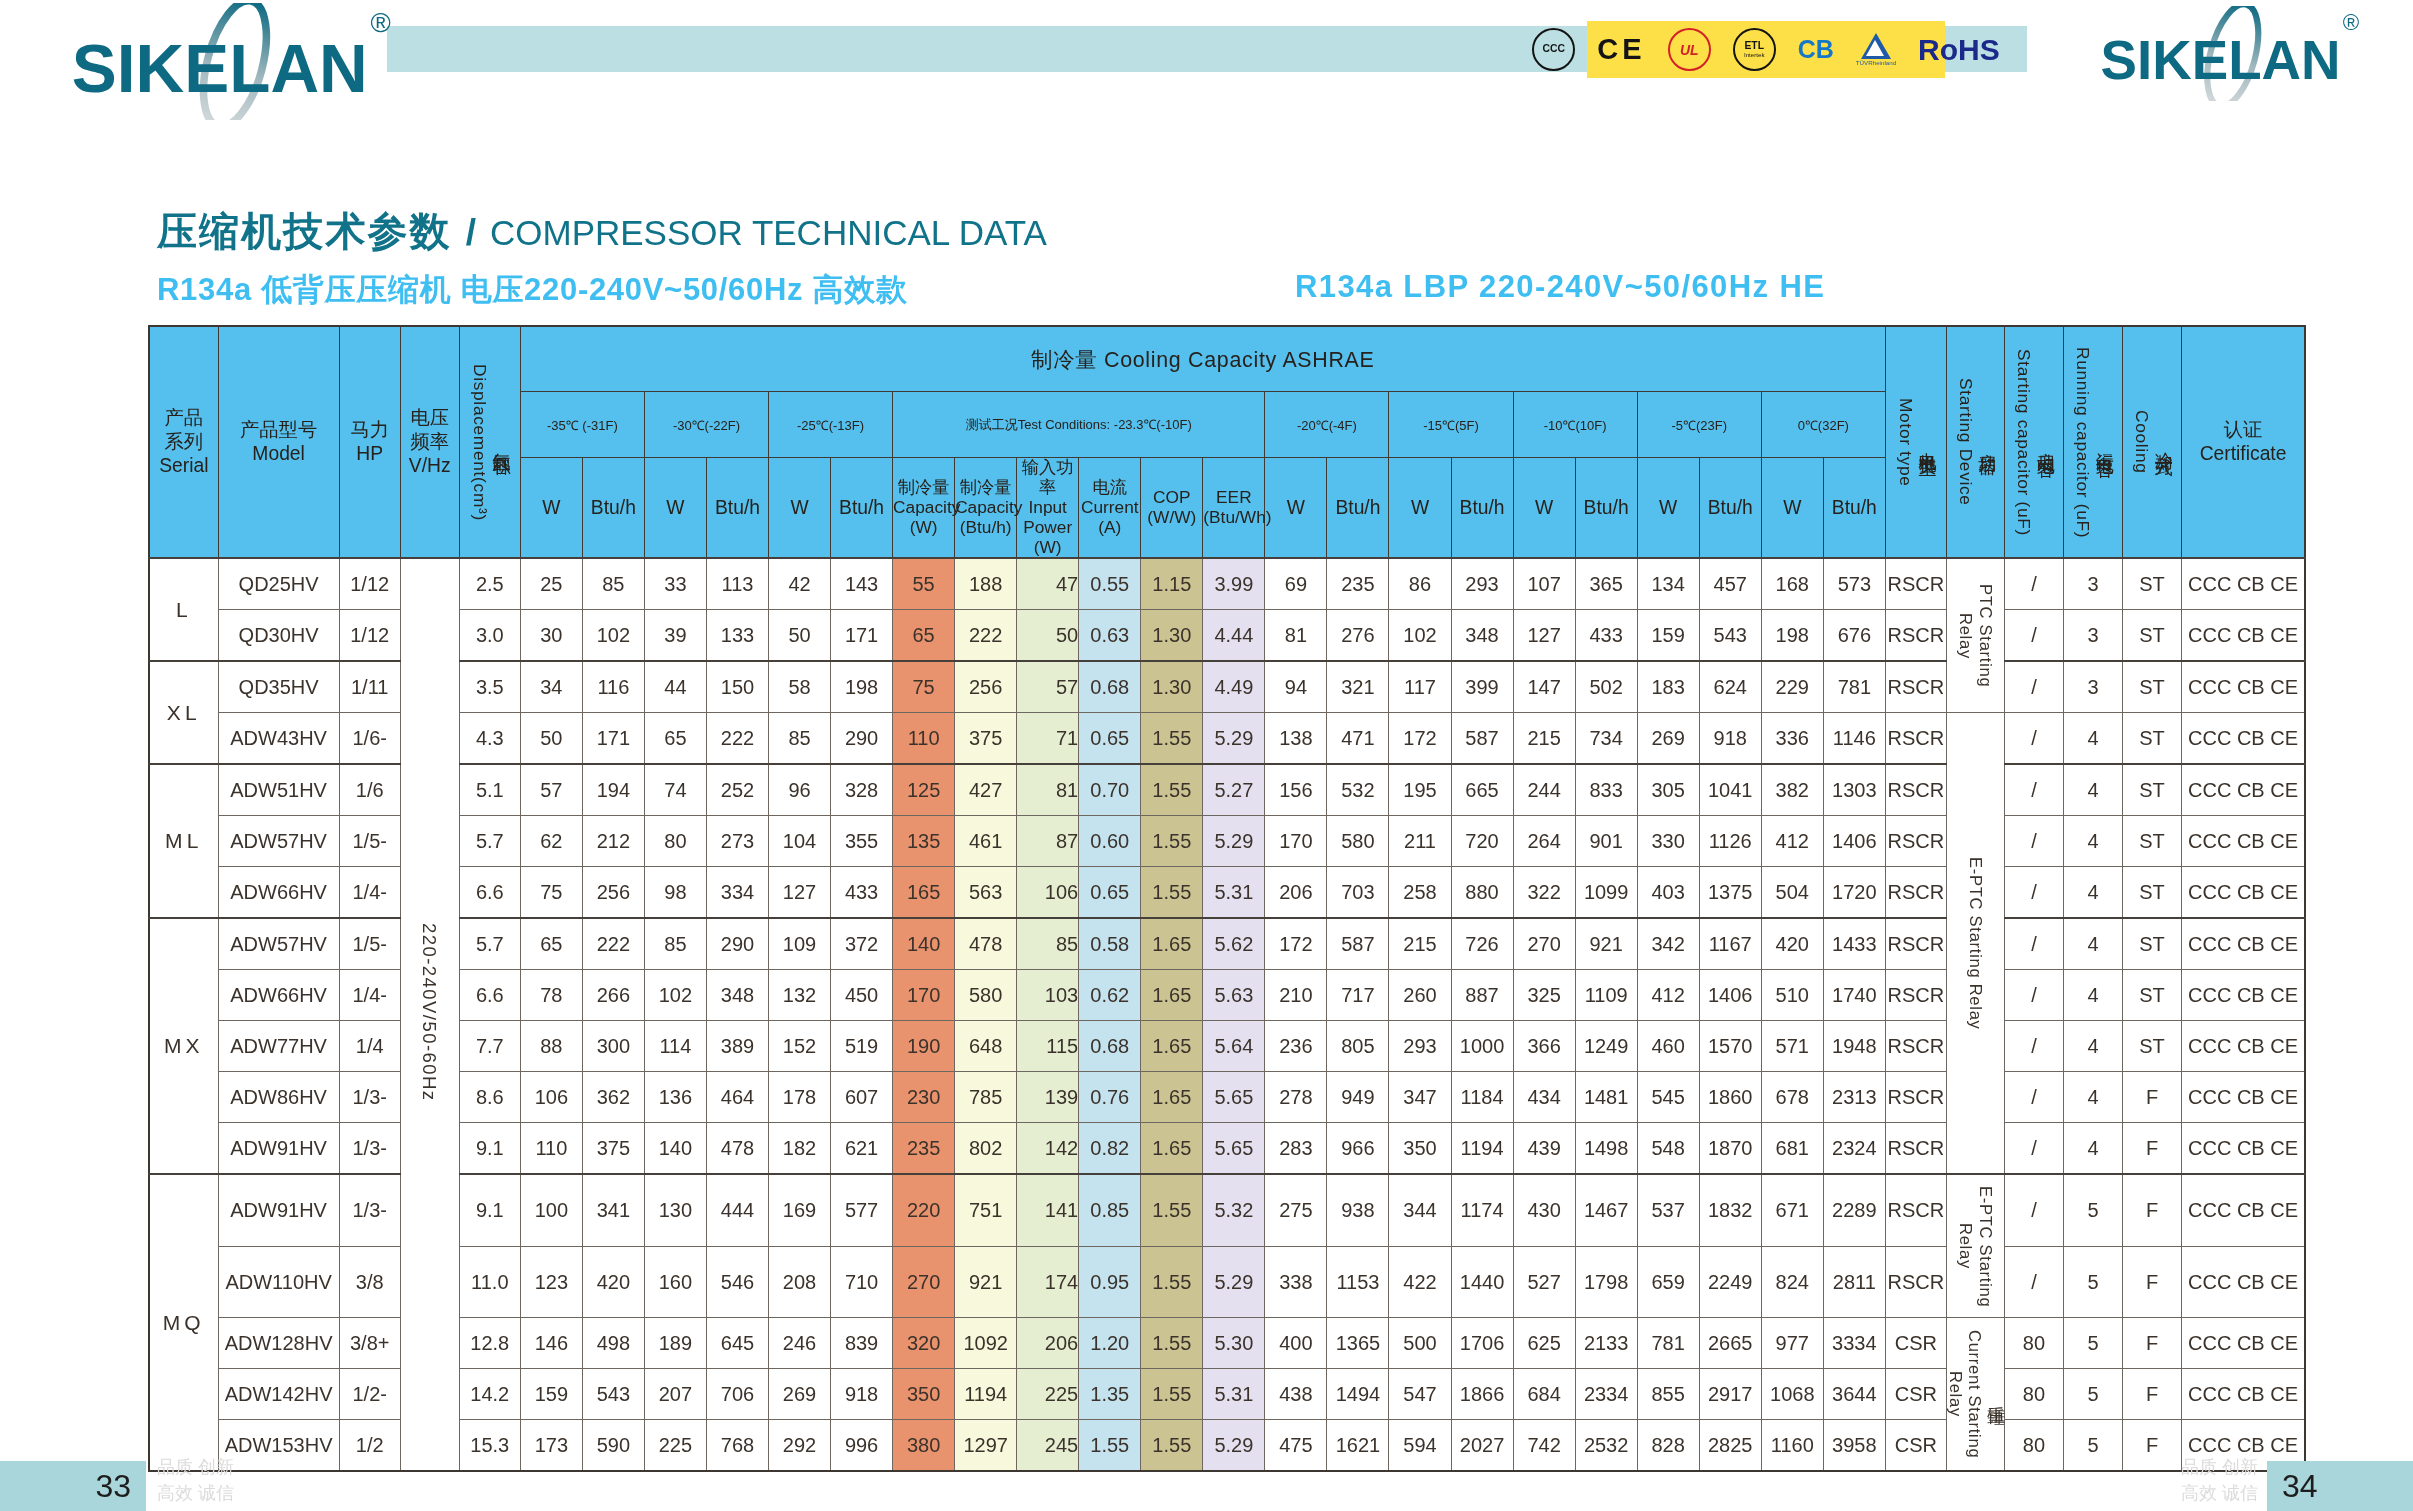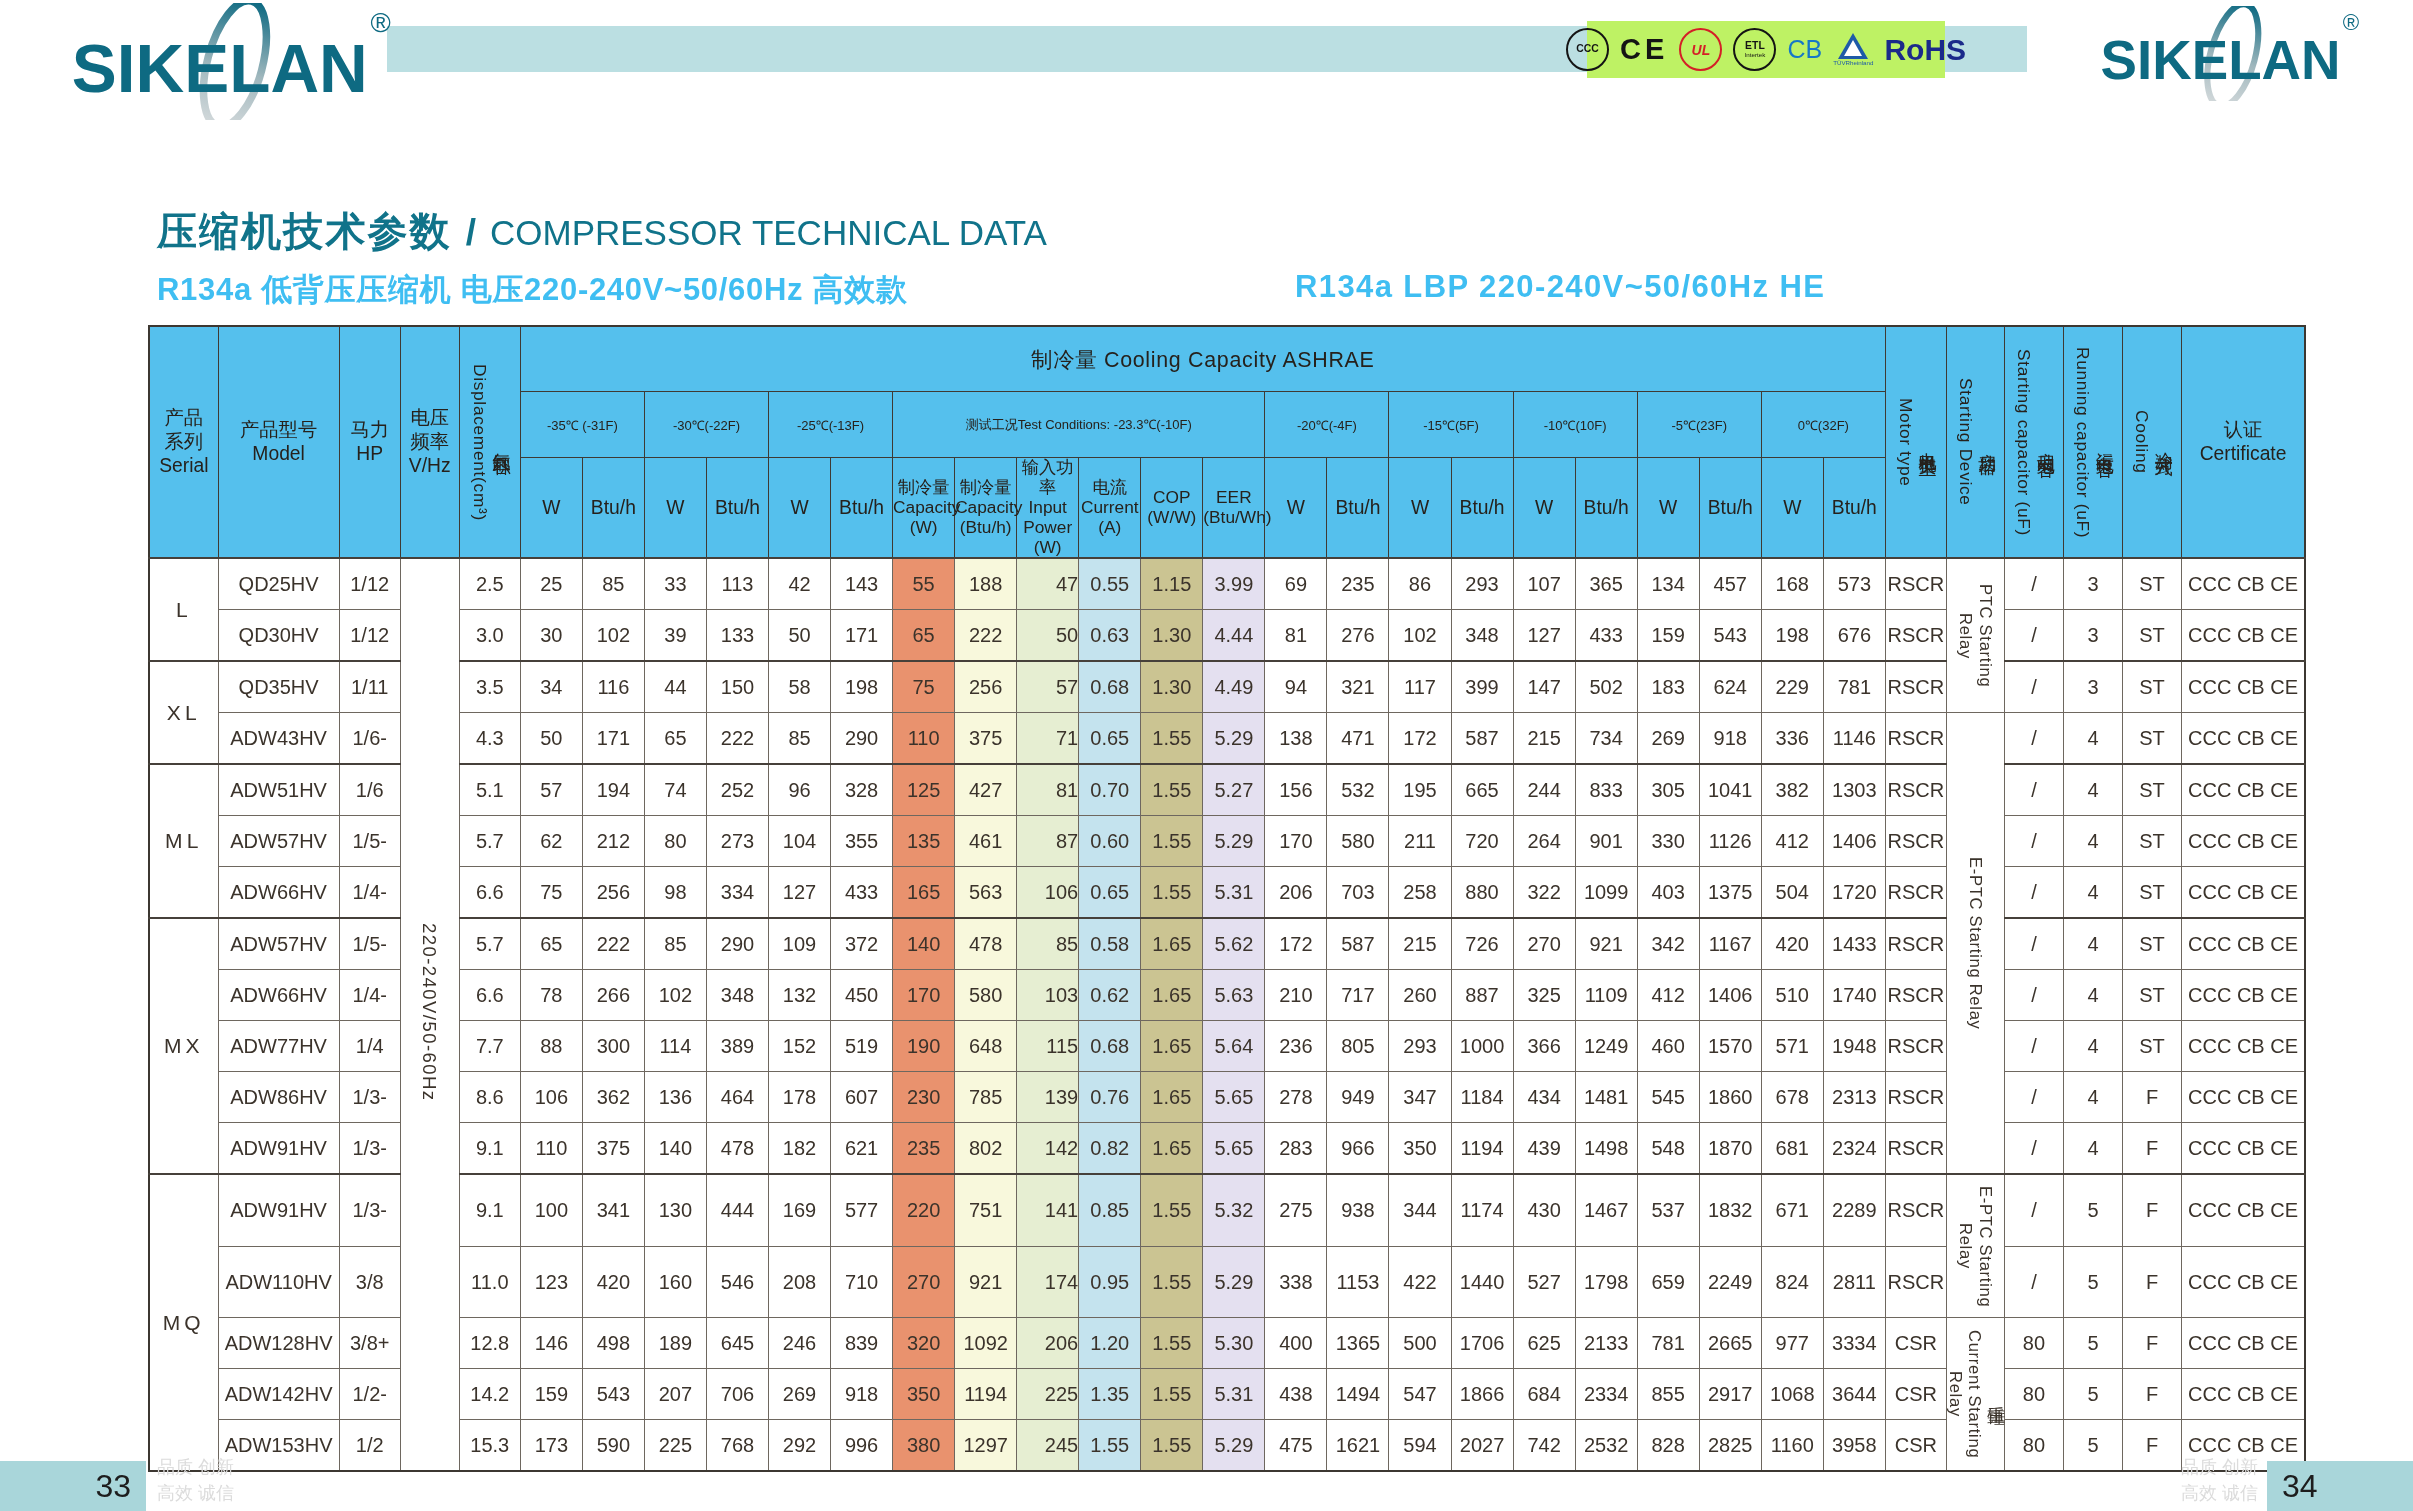--- a/index.html
+++ b/index.html
@@ -2,30 +2,30 @@
 <html style="--header-bg: #55C0ED; --banner: #BBDFE2; --page-block: #A9D6DA; --brand-teal: #0E6A82; --title-teal: #10738A; --subtitle-blue: #3FBEF2; --capacity-w-bg: #E9926E; --capacity-btu-bg: #F8F8DC; --input-power-bg: #E6EED2; --current-bg: #C4E3EE; --cop-bg: #CBC492; --eer-bg: #E4E0F0; --cb-blue: #1577C8; --rohs-navy: #1B2A8A; --ul-red: #D42027; --tuv-blue: #1E5AA8;font-size:11px"><head>
 <meta charset="utf-8">
 <style>
   html,body{margin:0;padding:0;}
   body{
     width:2413px;height:1512px;position:relative;overflow:hidden;
     background:#ffffff;font-family:"Liberation Sans",sans-serif;
   }
   
   .top-banner{position:absolute;left:387px;top:26px;width:1640px;height:46px;background:var(--banner);}
-  .cert-box{position:absolute;left:1587px;top:21px;width:358px;height:57px;background:#bef264;
-    display:flex;align-items:center;justify-content:center;gap:11px;}
+  .cert-box{position:absolute;left:1587px;top:21px;width:358px;height:57px;background:#fde047;
+    display:flex;align-items:center;justify-content:center;gap:22px;}
   .cert-circle{width:39px;height:39px;border:2.1px solid #141414;border-radius:50%;
     display:flex;flex-direction:column;align-items:center;justify-content:center;flex:0 0 auto;}
   .cert-circle .big{font-size:10.4px;font-weight:bold;color:#141414;line-height:1;}
   .cert-circle .sub{font-size:6.2px;color:#141414;line-height:1;margin-top:1.4px;}
   .cert-ce{font-size:29px;font-weight:bold;color:#141414;letter-spacing:4.1px;}
   .cert-ul{border-color:var(--ul-red);}
   .cert-ul .big{color:var(--ul-red);font-style:italic;font-size:14px;}
-  .cert-cb{font-size:25px;font-weight:normal;color:var(--cb-blue);}
+  .cert-cb{font-size:25px;font-weight:bold;color:var(--cb-blue);}
   .cert-tuv{display:flex;flex-direction:column;align-items:center;width:54px;}
   .cert-tuv .tri{width:0;height:0;border-left:15px solid transparent;border-right:15px solid transparent;
     border-bottom:26px solid var(--tuv-blue);position:relative;}
   .cert-tuv .tri:after{content:"";position:absolute;left:-9.7px;top:7px;width:0;height:0;
     border-left:9.7px solid transparent;border-right:9.7px solid transparent;border-bottom:16.6px solid #fff;}
   .cert-tuv .tuv-label{font-size:6.2px;color:var(--tuv-blue);line-height:1;margin-top:1.4px;white-space:nowrap;}
   .cert-rohs{font-size:30px;font-weight:bold;color:var(--rohs-navy);}
   
   .logo-left{position:absolute;left:52px;top:2.8px;}
   .logo-right{position:absolute;left:2085px;top:5.5px;}

